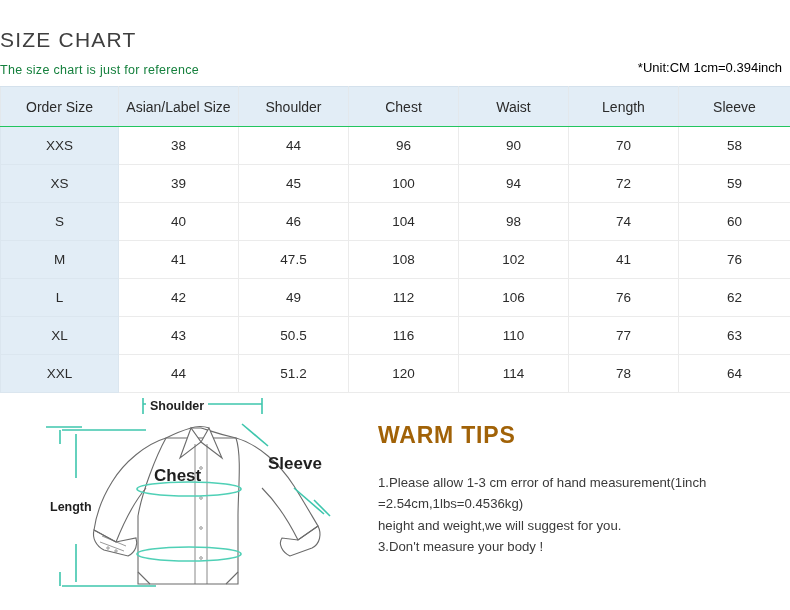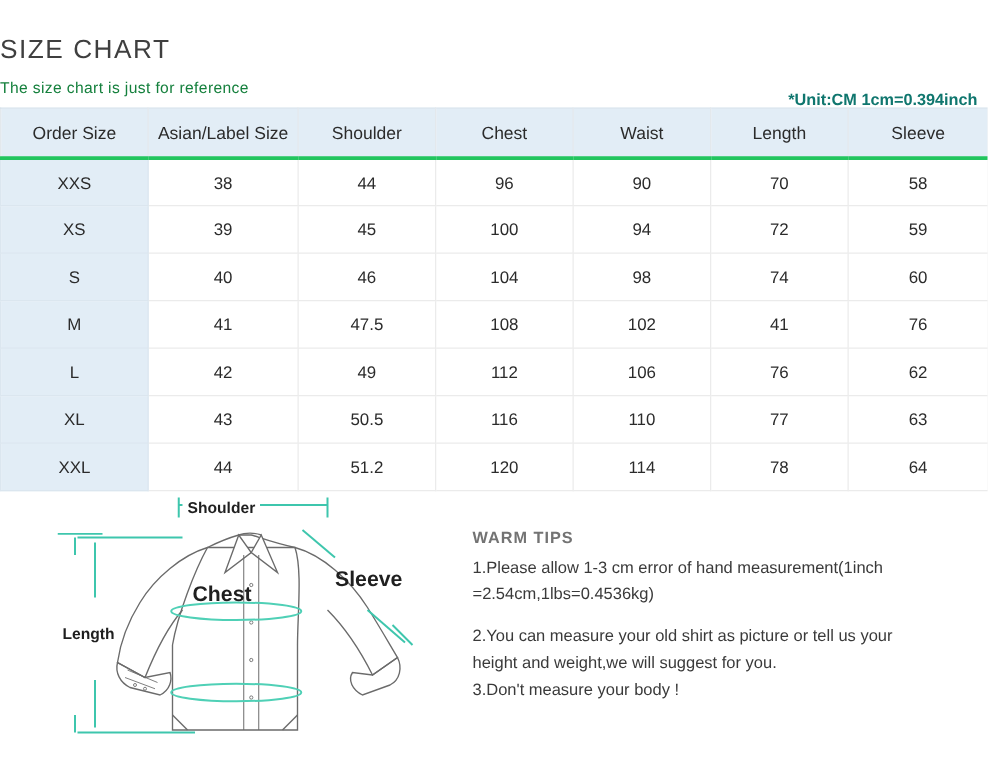--- a/index.html
+++ b/index.html
@@ -24,23 +24,22 @@
     color: #15803d;
     margin-top: 11px;
     letter-spacing: .3px;
   }
 
   
   .unit-row {
     position: absolute;
     top: 60px; right: 8px;
     font-size: 13px;
-    font-weight: bold;
-    color: #0f766e;
-    margin-top: 12px;
+    font-weight: normal;
+    color: #000000;
   }
 
   
   .size-table {
     position: absolute;
     top: 86px; left: 0;
     width: 790px;
     border-collapse: collapse;
     table-layout: fixed;
   }
@@ -51,21 +50,21 @@
     font-size: 13.5px;
     color: #2b2b2b;
     font-weight: 400;
     border: 1px solid #e3e8ec;
   }
   .size-table thead th {
     background: #e2edf6;
     height: 40px;
     font-size: 14px;
     border-top: 1px solid #d4e1ec;
-    border-bottom: 3px solid #22c55e;
+    border-bottom: 1px solid #22c55e;
   }
   .size-table tbody td {
     background: #ffffff;
     border-color: #ebebeb;
   }
   .size-table tbody td.size-col {
     background: #e2edf6;
     border-color: #dbe6ef;
     text-align: center;
   }
@@ -88,25 +87,25 @@
     position: absolute;
     left: 46px; top: 0;
     width: 330px; height: 210px;
   }
   .tips {
     position: absolute;
     left: 378px; top: 26px;
     width: 408px;
   }
   .tips-title {
-    font-size: 13px;
+    font-size: 23px;
     font-weight: bold;
-    color: #737373;
+    color: #a16207;
     letter-spacing: .8px;
-    margin-bottom: 6px;
+    margin-bottom: 23px;
   }
   .tip-line {
     font-size: 13.2px;
     font-weight: normal;
     color: #3a3a3a;
     line-height: 1.62;
   }
 </style>
 </head>
 <body>
@@ -270,18 +269,17 @@
     <div style="position:absolute;left:100px;top:3px;font-size:12.5px;font-weight:bold;color:#1f1f1f;background:#fff;padding:0 4px;">Shoulder</div>
     <div style="position:absolute;left:108px;top:70px;font-size:17px;font-weight:bold;color:#1f1f1f;">Chest</div>
     <div style="position:absolute;left:222px;top:58px;font-size:17px;font-weight:bold;color:#1f1f1f;">Sleeve</div>
     <div style="position:absolute;left:2px;top:104px;font-size:12.5px;font-weight:bold;color:#1f1f1f;background:#fff;padding:0 2px;">Length</div>
   </div>
 
   <div class="tips">
     <div class="tips-title">WARM TIPS</div>
     <div class="tip-line">1.Please allow 1-3 cm error of hand measurement(1inch</div>
     <div class="tip-line">=2.54cm,1lbs=0.4536kg)</div>
-    <div class="tip-line" style="margin-top:12px;">2.You can measure your old shirt as picture or tell us your</div>
     <div class="tip-line">height and weight,we will suggest for you.</div>
     <div class="tip-line">3.Don't measure your body !</div>
   </div>
 
 </div>
 
 </body></html>

